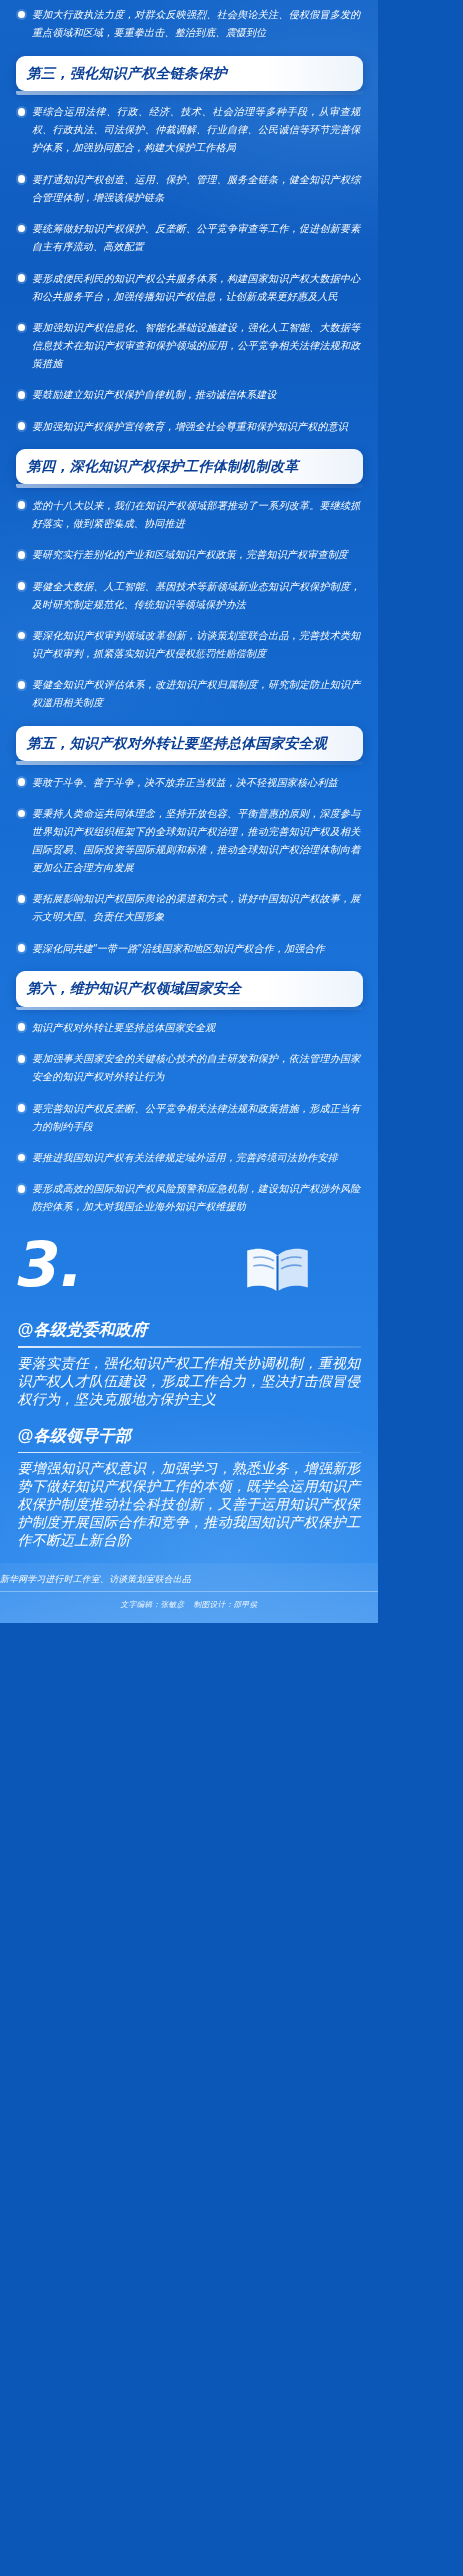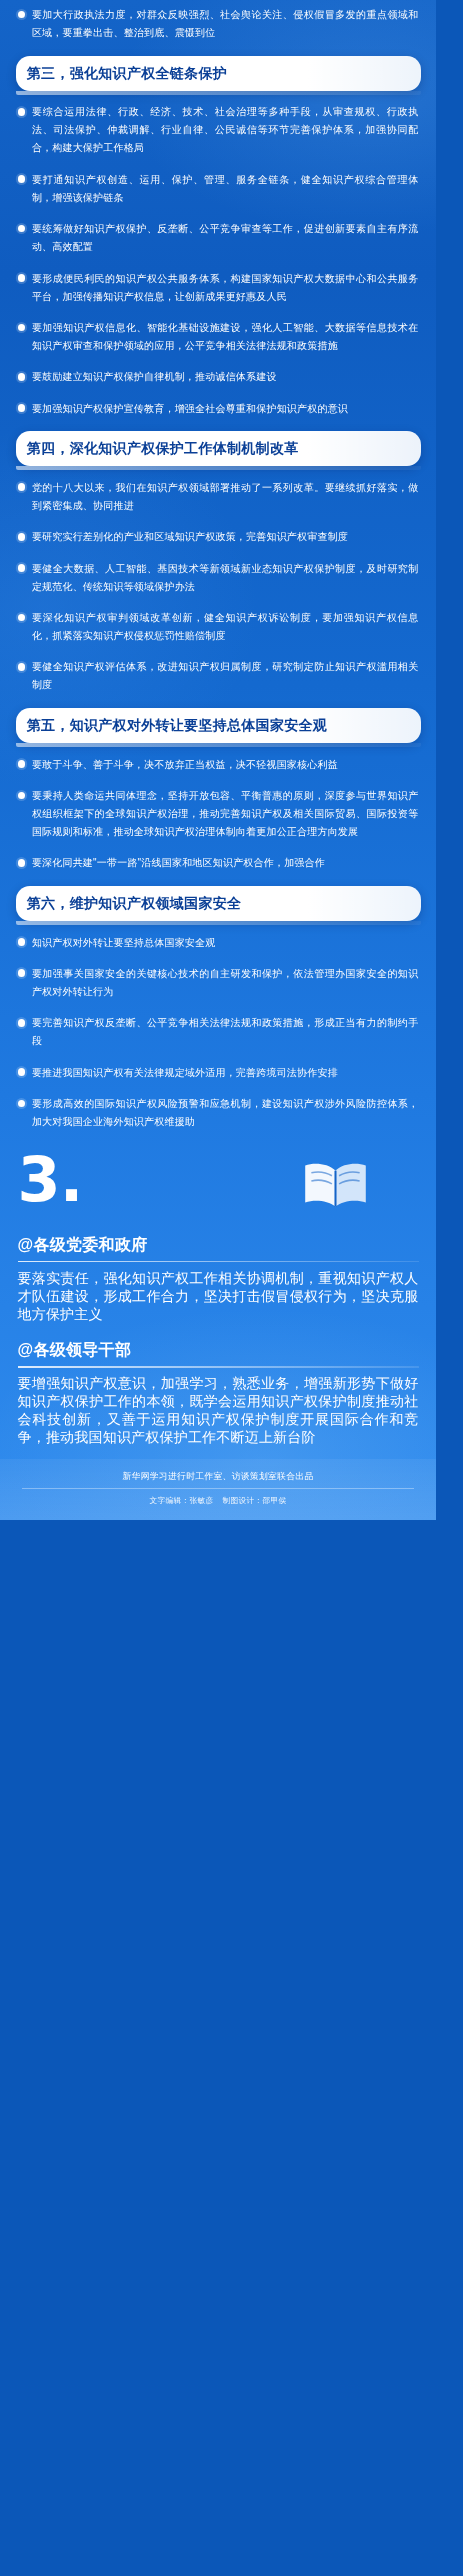--- a/index.html
+++ b/index.html
@@ -3,25 +3,26 @@
 <meta charset="utf-8">
 <style>
   * { box-sizing: border-box; margin: 0; padding: 0; }
   body {
     width: 464px;
     background: #0b57b8;
     font-family: "Liberation Sans", sans-serif;
     -webkit-font-smoothing: antialiased;
   }
   .page {
-    width: 436px;
+    width: 378px;
     position: relative;
     background: linear-gradient(180deg, #1464c8 0%, #0f5cc0 18%, #1469cf 45%, #1f79e0 72%, #2f8bee 100%);
     padding: 0 0 0 0;
     overflow: hidden;
+    font-style: italic;
   }
   
   .page:before {
     content: "";
     position: absolute;
     left: 0; top: 0; right: 0; bottom: 0;
     background:
       radial-gradient(ellipse 361px 206px at 85% 6%, rgba(120,190,255,0.18), rgba(0,0,0,0) 70%),
       radial-gradient(ellipse 309px 258px at 10% 40%, rgba(90,170,255,0.14), rgba(0,0,0,0) 70%),
       radial-gradient(ellipse 412px 216px at 60% 96%, rgba(150,210,255,0.20), rgba(0,0,0,0) 70%);
@@ -53,21 +54,21 @@
   }
 
   
   .section-head {
     margin: 8.2px 0 10.3px 0;
     padding: 0 15.5px;
   }
   .section-head .band {
     position: relative;
     background: linear-gradient(90deg, #ffffff 0%, #ffffff 72%, rgba(255,255,255,0.92) 100%);
-    border-radius: 14px;
+    border-radius: 9px;
     padding: 7.2px 10.3px 8.2px 11.3px;
     box-shadow: 0 3.1px 9.3px rgba(0,20,70,0.25);
   }
   .section-head .band:after {
     content: "";
     position: absolute;
     left: 0; bottom: -3.6px;
     width: 100%; height: 3.6px;
     background: linear-gradient(90deg, rgba(255,255,255,0.55), rgba(255,255,255,0.05));
     border-radius: 0 0 2.1px 2.1px;
@@ -132,21 +133,20 @@
     text-align: justify;
     margin-bottom: 13.4px;
   }
 
   
   .footer {
     position: relative;
     z-index: 2;
     margin-top: 12.4px;
     padding: 11.3px 0 13.4px 0;
-    text-align: center;
     background: linear-gradient(180deg, rgba(255,255,255,0.06), rgba(255,255,255,0.14));
   }
   .footer .line1 {
     color: #ffffff;
     font-size: 8.8px;
     letter-spacing: 0.3px;
     margin-bottom: 5.2px;
   }
   .footer .credits {
     color: rgba(255,255,255,0.92);
@@ -225,41 +225,45 @@
       <div class="bullet">
         <span class="dot"></span>
         <span class="txt">要研究实行差别化的产业和区域知识产权政策，完善知识产权审查制度</span>
       </div>
       <div class="bullet">
         <span class="dot"></span>
         <span class="txt">要健全大数据、人工智能、基因技术等新领域新业态知识产权保护制度，及时研究制定规范化、传统知识等领域保护办法</span>
       </div>
       <div class="bullet">
         <span class="dot"></span>
-        <span class="txt">要深化知识产权审判领域改革创新，健全知识产权诉讼制度，要加强知识产权信息化，抓紧落实知识产权侵权惩罚性赔偿制度</span>
+        <span class="txt">要深化知识产权审判领域改革创新，访谈策划室联合出品，完善技术类知识产权审判，抓紧落实知识产权侵权惩罚性赔偿制度</span>
       </div>
       <div class="bullet">
         <span class="dot"></span>
         <span class="txt">要健全知识产权评估体系，改进知识产权归属制度，研究制定防止知识产权滥用相关制度</span>
       </div>
     </div>
 
     <div class="section-head">
       <div class="band">
         <h2>第五，知识产权对外转让要坚持总体国家安全观</h2>
       </div>
     </div>
     <div class="bullets">
       <div class="bullet">
         <span class="dot"></span>
         <span class="txt">要敢于斗争、善于斗争，决不放弃正当权益，决不轻视国家核心利益</span>
       </div>
       <div class="bullet">
         <span class="dot"></span>
         <span class="txt">要秉持人类命运共同体理念，坚持开放包容、平衡普惠的原则，深度参与世界知识产权组织框架下的全球知识产权治理，推动完善知识产权及相关国际贸易、国际投资等国际规则和标准，推动全球知识产权治理体制向着更加公正合理方向发展</span>
+      </div>
+      <div class="bullet">
+        <span class="dot"></span>
+        <span class="txt">要拓展影响知识产权国际舆论的渠道和方式，讲好中国知识产权故事，展示文明大国、负责任大国形象</span>
       </div>
       <div class="bullet">
         <span class="dot"></span>
         <span class="txt">要深化同共建"一带一路"沿线国家和地区知识产权合作，加强合作</span>
       </div>
     </div>
 
     <div class="section-head">
       <div class="band">
         <h2>第六，维护知识产权领域国家安全</h2>

